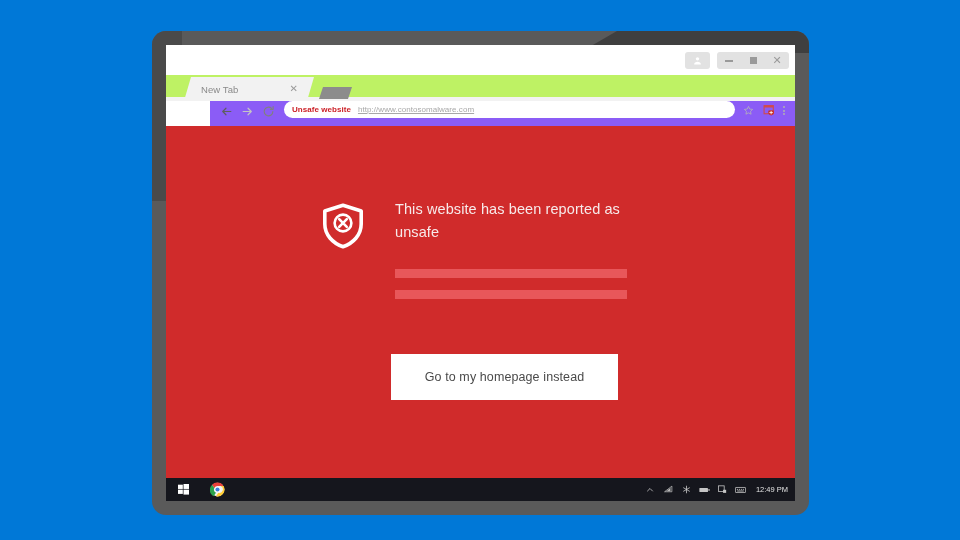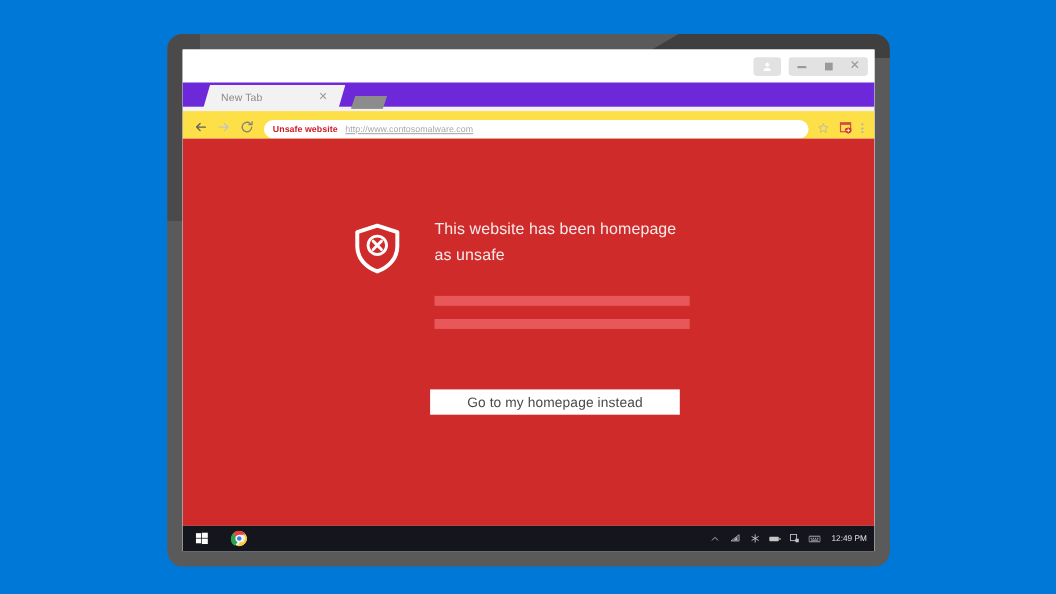--- a/index.html
+++ b/index.html
@@ -77,21 +77,21 @@
     display: flex; align-items: center; justify-content: center;
   }
   .wc-dash { width: 8px; height: 2px; background: #9a9a9a; }
   .wc-square { width: 7px; height: 7px; background: #9a9a9a; }
   .wc-x { color: #9a9a9a; font-size: 11px; line-height: 1; font-family: "Liberation Sans", sans-serif; }
 
   
   #tabstrip {
     position: relative;
     height: 26px;
-    background: #6d28d9;
+    background: #bef264;
   }
   #tab {
     position: absolute;
     left: 18px; top: 2px;
     width: 130px; height: 24px;
     background: #f2f2f2;
     clip-path: polygon(7px 0, 100% 0, calc(100% - 7px) 100%, 0 100%);
     display: flex; align-items: center;
   }
   #tab-title {
@@ -115,22 +115,22 @@
   #tabstrip-rail {
     position: absolute;
     left: 0; bottom: 0; width: 100%; height: 4px;
     background: #f2f2f2;
   }
 
   
   #toolbar {
     position: relative;
     height: 25px;
-    background: #fde047;
-    display: flex; align-items: flex-end;
+    background: #8b5cf6;
+    display: flex; align-items: flex-start; margin-left: 44px;
   }
   .nav-btn {
     width: 21px; height: 21px;
     display: flex; align-items: center; justify-content: center;
     flex: none;
   }
   .nav-btn:first-child { margin-left: 6px; }
   #omnibox {
     flex: 1;
     height: 17px;
@@ -188,21 +188,21 @@
   }
   .placeholder-bar {
     height: 9px;
     background: #e8575a;
     margin-top: 12px;
   }
   .placeholder-bar.first { margin-top: 25px; }
   #homepage-btn {
     position: absolute;
     left: 225px; top: 228px;
-    width: 227px; height: 23px;
+    width: 227px; height: 46px;
     background: #ffffff;
     border: none;
     color: #4a4a4a;
     font-size: 12.5px;
     font-family: "Liberation Sans", sans-serif;
     letter-spacing: .1px;
     cursor: pointer;
   }
 
   
@@ -327,21 +327,21 @@
 
       <div id="page-body">
         <div id="warning-block">
           <svg id="shield-icon" width="44" height="48" viewBox="0 0 44 48">
             <path d="M22 3.2 40.2 9v13.1c0 10.6-7.6 18.9-18.2 22.7C11.4 41 3.8 32.7 3.8 22.1V9z" fill="none" stroke="#ffffff" stroke-width="3.6" stroke-linejoin="round"></path>
             <circle cx="22" cy="21" r="8.4" fill="none" stroke="#ffffff" stroke-width="2.6"></circle>
             <path d="M18.2 17.2l7.6 7.6M25.8 17.2l-7.6 7.6" stroke="#ffffff" stroke-width="2.6" stroke-linecap="round"></path>
           </svg>
 
           <div id="warning-text">
-            <div id="warning-heading">This website has been homepage as unsafe</div>
+            <div id="warning-heading">This website has been reported as unsafe</div>
             <div class="placeholder-bar first"></div>
             <div class="placeholder-bar"></div>
           </div>
         </div>
 
         <button id="homepage-btn">Go to my homepage instead</button>
       </div>
 
       <div id="taskbar">
         <div id="start-btn">

